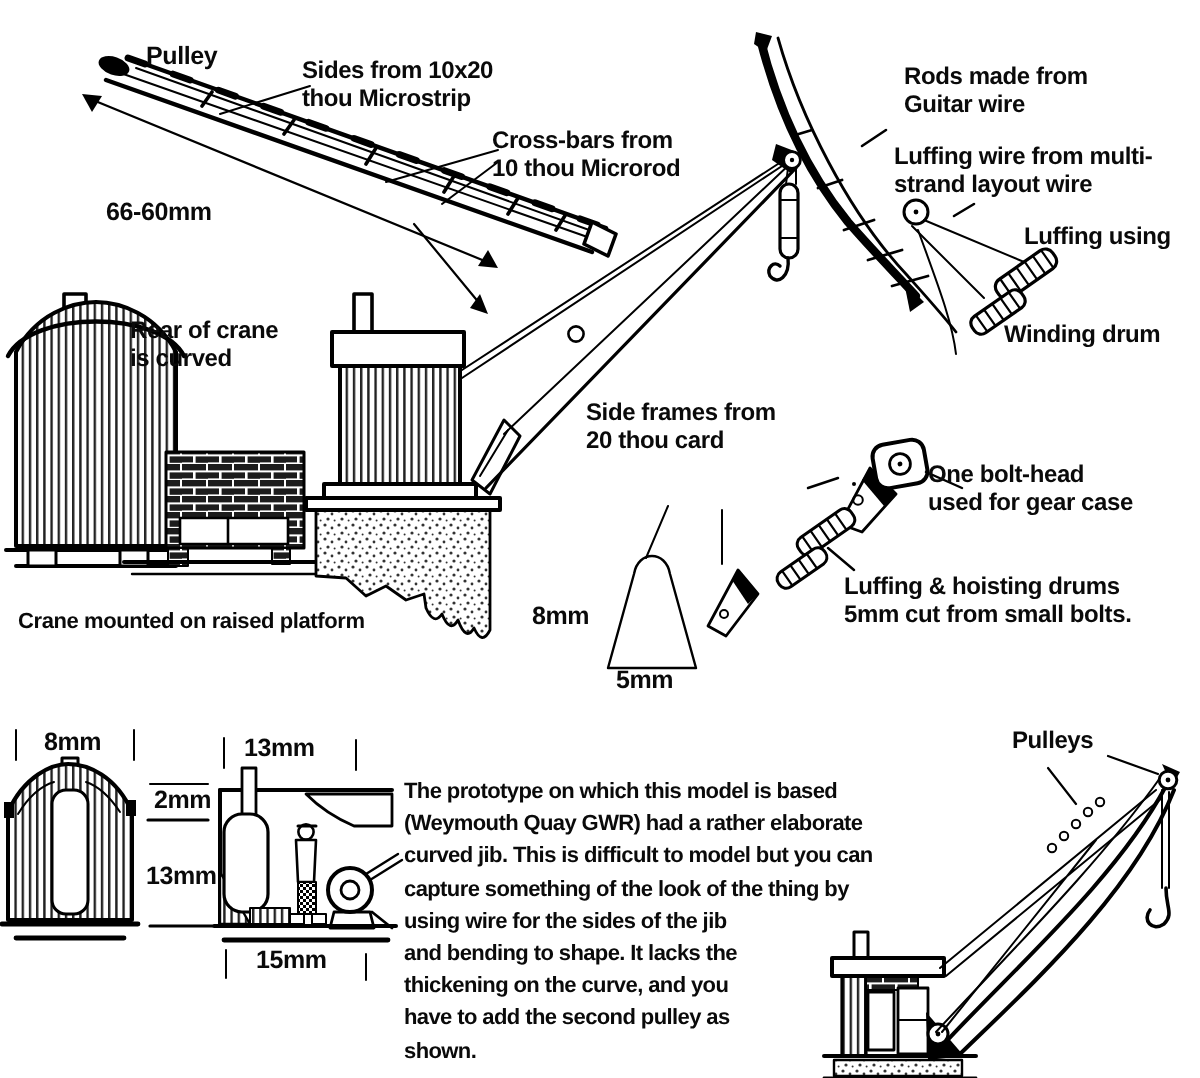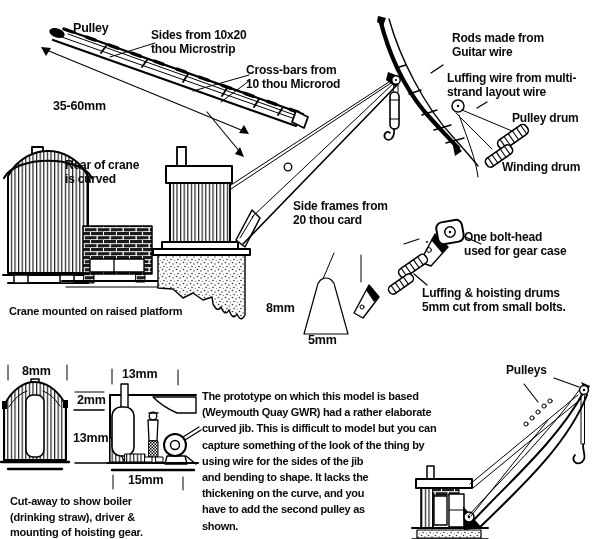--- a/index.html
+++ b/index.html
@@ -239,49 +239,46 @@
       <path d="M524,368 L538,386 M554,362 L579,371" stroke-width="1.1"></path>
     </g>
   </g>
 </svg>
 
   <div class="lbl" style="left:73px;top:6px;font-size:12.5px">Pulley</div>
   <div class="lbl ctr" style="left:151px;top:13px;width:120px">Sides from 10x20
 thou Microstrip</div>
   <div class="lbl ctr" style="left:246px;top:48px;width:120px">Cross-bars from
 10 thou Microrod</div>
-  <div class="lbl dim" style="left:53px;top:84px">35-60mm</div>
+  <div class="lbl dim" style="left:53px;top:84px">66-60mm</div>
 
   <div class="lbl ctr" style="left:452px;top:16px;width:120px">Rods made from
 Guitar wire</div>
   <div class="lbl ctr" style="left:447px;top:56px;width:160px">Luffing wire from multi-
 strand layout wire</div>
-  <div class="lbl" style="left:512px;top:96px">Pulley drum</div>
+  <div class="lbl" style="left:512px;top:96px">Luffing using</div>
   <div class="lbl" style="left:502px;top:145px">Winding drum</div>
 
   <div class="lbl ctr" style="left:65px;top:143px;width:100px">Rear of crane
 is curved</div>
   <div class="lbl cap" style="left:9px;top:288px">Crane mounted on raised platform</div>
   <div class="lbl ctr" style="left:293px;top:184px;width:120px">Side frames from
 20 thou card</div>
   <div class="lbl ctr" style="left:464px;top:215px;width:140px">One bolt-head
 used for gear case</div>
   <div class="lbl ctr" style="left:422px;top:271px;width:178px">Luffing &amp; hoisting drums
 5mm cut from small bolts.</div>
   <div class="lbl dim" style="left:266px;top:286px">8mm</div>
   <div class="lbl dim" style="left:308px;top:318px">5mm</div>
 
   <div class="lbl dim" style="left:22px;top:349px">8mm</div>
   <div class="lbl dim" style="left:122px;top:352px">13mm</div>
   <div class="lbl dim" style="left:77px;top:378px">2mm</div>
   <div class="lbl dim" style="left:73px;top:416px">13mm</div>
   <div class="lbl dim" style="left:128px;top:458px">15mm</div>
-  <div class="lbl cap" style="left:10px;top:478px">Cut-away to show boiler
-(drinking straw), driver &amp;
-mounting of hoisting gear.</div>
 
   <div class="lbl para" style="left:202px;top:372px;width:250px">The prototype on which this model is based
 (Weymouth Quay GWR) had a rather elaborate
 curved jib. This is difficult to model but you can
 capture something of the look of the thing by
 using wire for the sides of the jib
 and bending to shape. It lacks the
 thickening on the curve, and you
 have to add the second pulley as
 shown.</div>

